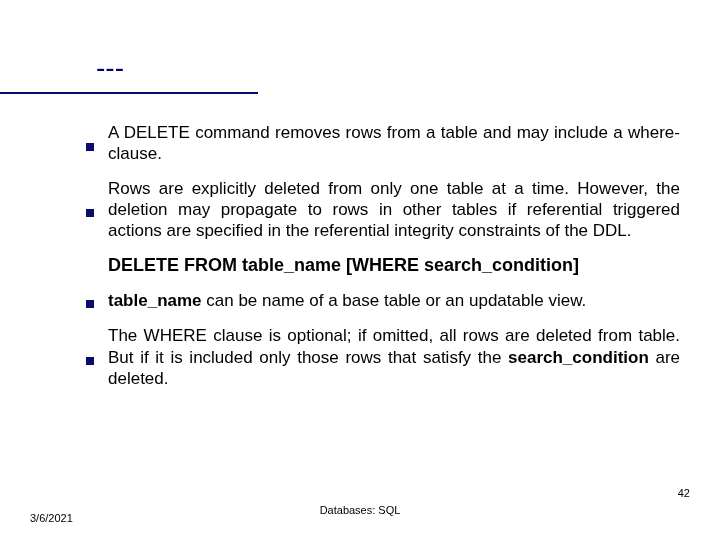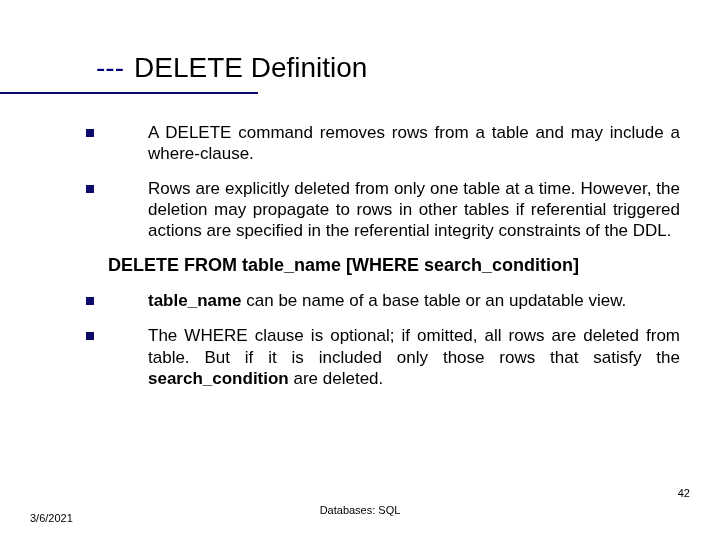--- a/index.html
+++ b/index.html
@@ -3,38 +3,37 @@
 <meta charset="utf-8">
 <style>
   * { margin: 0; padding: 0; box-sizing: border-box; }
   html, body { width: 720px; height: 540px; background: #fff; font-family: Arial, Helvetica, sans-serif; color: #000; }
   .slide { position: relative; width: 720px; height: 540px; }
   .title-row { position: absolute; top: 52px; left: 96px; display: flex; align-items: center; }
   .title-dashes { color: #00007a; font-size: 28px; font-weight: 400; letter-spacing: 0; margin-right: 10px; }
   .title-text { color: #000; font-size: 28px; font-weight: 400; }
   .underline { position: absolute; top: 92px; left: 0; width: 258px; height: 2px; background: #0b0b6b; }
   .content { position: absolute; top: 122px; left: 86px; right: 40px; }
-  .item { display: flex; align-items: flex-start; margin-bottom: 14px; gap: 40px; }
+  .item { display: flex; align-items: center; margin-bottom: 14px; }
   .bullet { width: 8px; height: 8px; background: #0b0b6b; margin-top: 7px; margin-right: 14px; flex-shrink: 0; }
   .item-text { font-size: 17px; line-height: 1.24; text-align: justify; flex: 1; }
   .syntax-row { margin: 8px 0 14px 22px; }
   .syntax { font-family: "Comic Sans MS", cursive, sans-serif; font-weight: bold; font-size: 18px; margin-top: 28px; }
   .bold { font-weight: bold; }
   .footer-date { position: absolute; left: 30px; bottom: 16px; font-size: 11px; color: #000; }
   .footer-center { position: absolute; left: 0; right: 0; bottom: 24px; text-align: center; font-size: 11px; color: #000; }
   .footer-page { position: absolute; right: 30px; bottom: 41px; font-size: 11px; color: #000; }
 </style>
 </head>
 <body>
 
 <div class="slide">
 
   <div class="title-row">
     <span class="title-dashes">---</span>
-    <span class="title-text">DELETE Definition</span>
   </div>
   <div class="underline"></div>
 
   <div class="content">
 
     <div class="item">
       <div class="bullet"></div>
       <div class="item-text">A DELETE command removes rows from a table and may include a where-clause.</div>
     </div>
 

